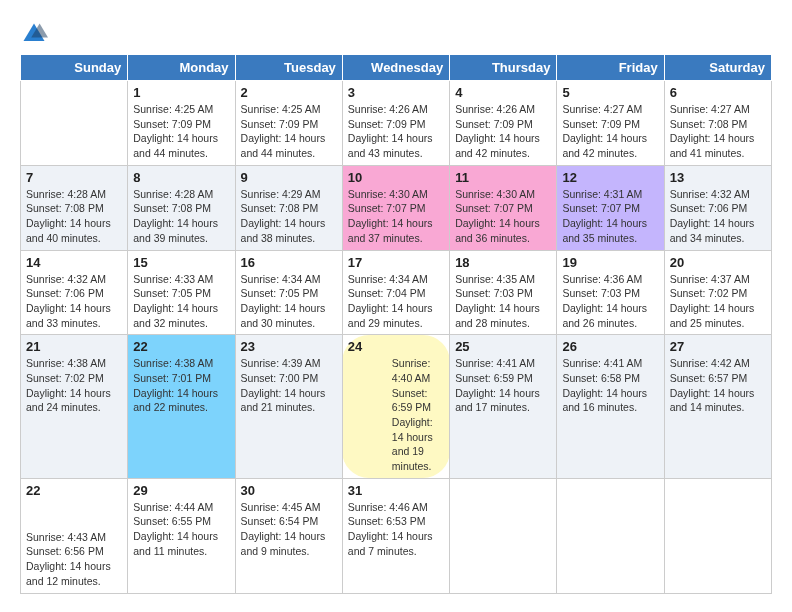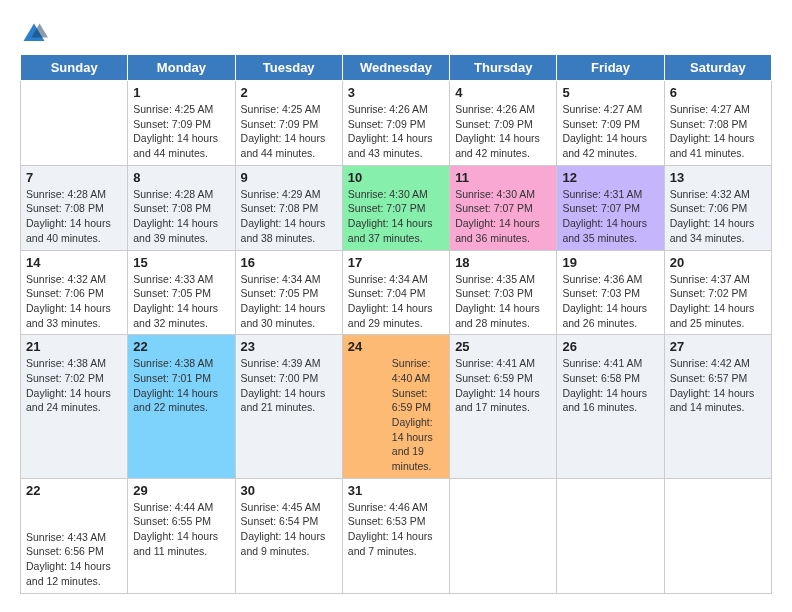--- a/index.html
+++ b/index.html
@@ -40,21 +40,21 @@
       margin-top: 2px;
     }
     .calendar {
       width: 100%;
       border-collapse: collapse;
       font-size: 11px;
     }
     .calendar th {
       background: #3a7abf;
       color: #fff;
-      text-align: center;
+      text-align: right;
       padding: 5px 6px;
       font-size: 13px;
       font-weight: bold;
       border: 1px solid #fff;
     }
     .calendar td {
       border: 1px solid #ccc;
       vertical-align: top;
       padding: 4px 5px;
       width: calc(100% / 7);
@@ -169,21 +169,21 @@
 Daylight: 14 hours
 and 39 minutes.</div>
         </td>
         <td style="background: rgb(238, 242, 247);">
           <div class="day-num">9</div>
           <div class="day-info" style="white-space: pre-line;">Sunrise: 4:29 AM
 Sunset: 7:08 PM
 Daylight: 14 hours
 and 38 minutes.</div>
         </td>
-        <td style="background: #86efac;">
+        <td style="background: #f9a8d4;">
           <div class="day-num">10</div>
           <div class="day-info" style="white-space: pre-line;">Sunrise: 4:30 AM
 Sunset: 7:07 PM
 Daylight: 14 hours
 and 37 minutes.</div>
         </td>
         <td style="background: #f9a8d4;">
           <div class="day-num">11</div>
           <div class="day-info" style="white-space: pre-line;">Sunrise: 4:30 AM
 Sunset: 7:07 PM
@@ -271,21 +271,21 @@
 Daylight: 14 hours
 and 22 minutes.</div>
         </td>
         <td style="background: rgb(238, 242, 247);">
           <div class="day-num">23</div>
           <div class="day-info" style="white-space: pre-line;">Sunrise: 4:39 AM
 Sunset: 7:00 PM
 Daylight: 14 hours
 and 21 minutes.</div>
         </td>
-        <td style="background: #fdba74;">
+        <td style="background: #fef9c3; border-radius: 27px;">
           <div class="day-num">24</div>
           <div class="day-info" style="white-space: pre-line; margin-left: 44px;">Sunrise: 4:40 AM
 Sunset: 6:59 PM
 Daylight: 14 hours
 and 19 minutes.</div>
         </td>
         <td style="background: rgb(238, 242, 247);">
           <div class="day-num">25</div>
           <div class="day-info" style="white-space: pre-line;">Sunrise: 4:41 AM
 Sunset: 6:59 PM

